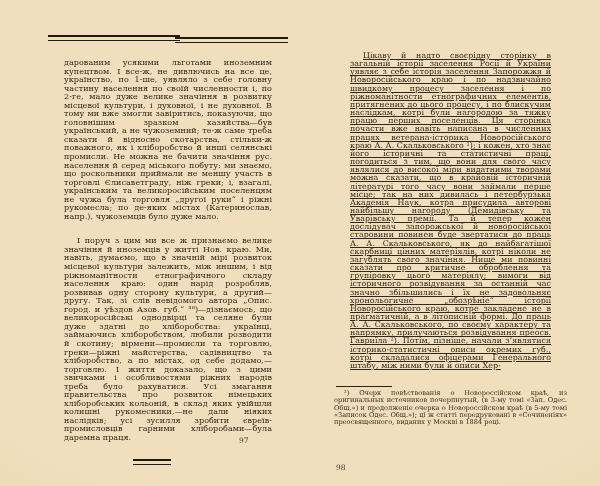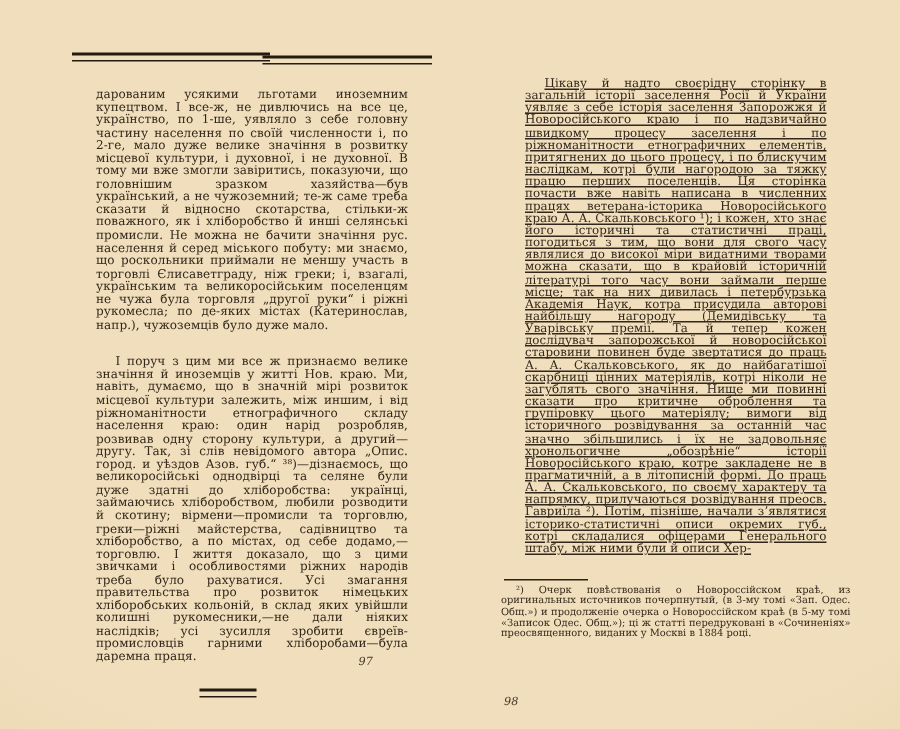--- a/index.html
+++ b/index.html
@@ -41,21 +41,20 @@
     width: 38px; height: 3px;
     margin: 12px 0 0 85px;
     border-top: 2px solid #241b10;
     border-bottom: 1px solid #241b10;
   }
 
   .page-num {
     position: absolute;
     font-size: 7.5px; line-height: 8px;
     color: #453a2b;
-    font-style: italic;
   }
   #pn-left  { left: 239px; top: 437px; }
   #pn-right { left: 336px; top: 464px; }
 
   
   #right-col { left: 334px; top: 36px; width: 233px; }
 
   .chapter-title {
     font-size: 11.5px; line-height: 13.5px;
     font-weight: bold;

